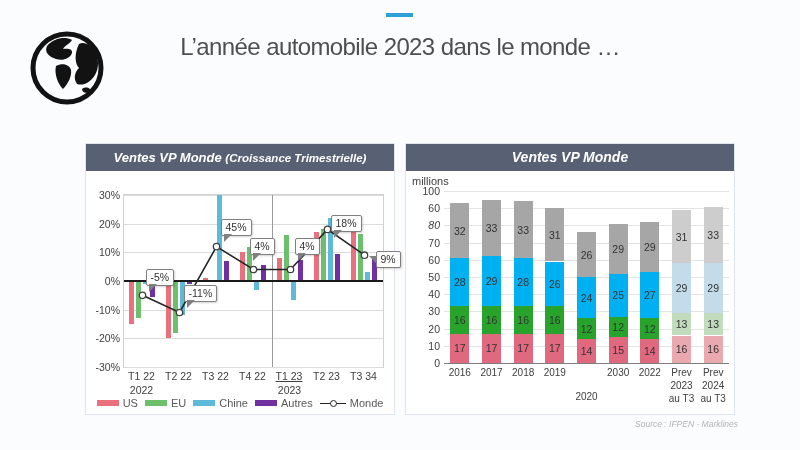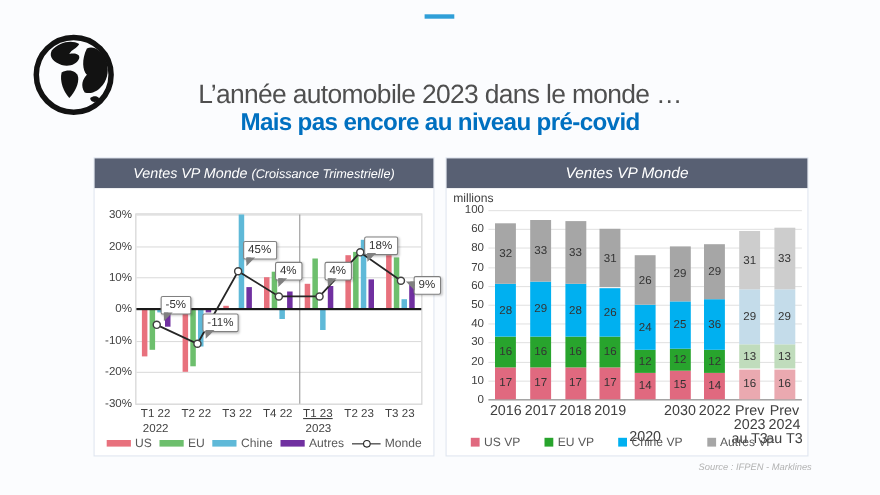--- a/index.html
+++ b/index.html
@@ -2,34 +2,34 @@
 <html><head>
 <meta charset="utf-8">
 <style>
   html,body{margin:0;padding:0;}
   .slide{position:relative;width:800px;height:450px;background:#fbfcfe;overflow:hidden;
          font-family:"Liberation Sans",sans-serif;}
   
   .globe{position:absolute;left:27px;top:28px;width:80px;height:80px;}
   .top-dash{position:absolute;left:386px;top:13px;width:27px;height:4px;background:#2f9fd8;}
   .title{position:absolute;left:0;right:0;text-align:center;color:#4f4f4f;letter-spacing:-0.6px;}
-  .t1{top:33px;font-size:24px;margin-top:40px;}
+  .t1{top:33px;font-size:24px;}
   .t2{top:65px;font-size:24px;}
   .t2 .hl{color:#0070c0;font-weight:bold;}
   .t3{top:98px;font-size:22px;font-weight:bold;color:#0070c0;}
   .logo{position:absolute;right:12px;top:10px;width:64px;text-align:center;}
   .logo-text{color:#2a3f87;font-weight:bold;font-size:17px;letter-spacing:0.5px;line-height:18px;}
   .logo-bar{height:3px;background:#e8a33d;margin-top:1px;}
   .logo-sub{height:2px;background:#b9c4d6;margin-top:2px;}
   
   .panel{position:absolute;top:143px;height:272px;background:#ffffff;border:1px solid #dfe5f0;box-sizing:border-box;}
   .panel-left{left:85px;width:310px;}
   .panel-right{left:405px;width:330px;}
   .panel-header{position:absolute;top:0;left:0;right:0;height:27px;line-height:27px;background:#586073;
-                color:#ffffff;font-weight:normal;font-style:italic;text-align:center;font-size:14px;}
+                color:#ffffff;font-weight:bold;font-style:italic;text-align:center;font-size:14px;}
   .panel-left .panel-header{font-size:13px;}
   .panel-header .sub{font-size:11.5px;}
   
   #growth-plot{position:absolute;left:37px;top:50px;width:259px;height:172px;border:1px solid #d0d0d0;}
   .gridline{position:absolute;left:0;right:0;height:1px;background:#dcdcdc;}
   .gridline.zero{background:#1a1a1a;height:2px;z-index:2;}
   .vsep{position:absolute;top:0;bottom:0;width:1px;background:#9a9a9a;}
   .gbar{position:absolute;z-index:1;}
   #growth-line{position:absolute;left:0;top:0;width:100%;height:100%;overflow:visible;z-index:3;}
   .ytick{position:absolute;left:-40px;width:36px;text-align:right;font-size:10.5px;color:#404040;}
@@ -52,21 +52,21 @@
          border-radius:50%;background:#fff;display:block;}
   
   #vol-plot{position:absolute;left:38px;top:47px;width:285px;height:172px;}
   .hgrid{position:absolute;left:0;right:0;height:1px;background:#e3e3e3;}
   .hgrid.base{background:#7f7f7f;}
   .vtick{position:absolute;left:-36px;width:32px;text-align:right;font-size:10.5px;color:#404040;}
   .vseg{position:absolute;display:flex;align-items:center;justify-content:center;
         font-size:10.5px;color:#333;}
   .millions{position:absolute;left:6px;top:31px;font-size:11px;color:#404040;}
   .vxlabels{position:absolute;left:38px;top:222px;width:285px;height:44px;}
-  .vxtick{position:absolute;width:44px;text-align:center;font-size:13px;color:#404040;line-height:13px;}
+  .vxtick{position:absolute;width:44px;text-align:center;font-size:10px;color:#404040;line-height:13px;}
   .vlegend{position:absolute;bottom:6px;left:22px;display:flex;gap:22px;align-items:center;
            font-size:11px;color:#595959;}
   .vsw{width:8px;height:8px;display:inline-block;}
   
   .source{position:absolute;top:419px;right:62px;font-size:8.5px;font-style:italic;color:#b3b3b3;}
 </style>
 </head>
 <body>
 
 <div class="slide">
@@ -75,21 +75,20 @@
     <circle cx="40" cy="40" r="34" fill="none" stroke="#121212" stroke-width="5"></circle>
     <path fill="#121212" d="M20 18 C27 10 38 8 45 12 C43 16 38 17 36 21 C41 20 46 21 45 25 C43 31 35 33 29 31 C22 29 17 24 20 18 Z"></path>
     <path fill="#121212" d="M29 38 C36 34 43 37 44 42 C45 48 41 56 36 61 C31 56 27 46 29 38 Z"></path>
     <path fill="#121212" d="M52 16 C58 13 65 18 68 24 C72 31 72 40 68 47 C63 55 56 58 50 56 C46 50 48 44 52 40 C48 36 47 26 52 16 Z"></path>
     <path fill="#121212" d="M55 61 C59 58 64 60 63 63 C60 66 55 65 55 61 Z"></path>
   </svg>
 
   <div class="top-dash"></div>
 
   <div class="title t1">L’année automobile 2023 dans le monde …</div>
-  <div class="title t3">Mais pas encore au niveau pré-covid</div>
 
 
   <div class="panel panel-left">
     <div class="panel-header"><span>Ventes VP Monde</span> <span class="sub">(Croissance Trimestrielle)</span></div>
     <div id="growth-plot">
         <div class="gridline" style="top: 172px;"></div>
         <div class="ytick" style="top: 166px;">-30%</div>
         <div class="gridline" style="top: 143.333px;"></div>
         <div class="ytick" style="top: 137.333px;">-20%</div>
         <div class="gridline" style="top: 114.667px;"></div>
@@ -148,21 +147,21 @@
         <div class="callout" style="left: 206.5px; top: 20.4px;">18%</div>
         <div class="callout side" style="left: 251.5px; top: 56.2px;">9%</div>
       </div>
     <div class="xlabels" id="growth-xlabels">
         <div class="xtick" style="left: -3.5px;">T1 22</div>
         <div class="xtick" style="left: 33.5px;">T2 22</div>
         <div class="xtick" style="left: 70.5px;">T3 22</div>
         <div class="xtick" style="left: 107.5px;">T4 22</div>
         <div class="xtick" style="left: 144px; text-decoration: underline;">T1 23</div>
         <div class="xtick" style="left: 181.5px;">T2 23</div>
-        <div class="xtick" style="left: 218.5px;">T3 23</div>
+        <div class="xtick" style="left: 218.5px;">T3 34</div>
         <div class="yearlab" style="left: -3.5px;">2022</div>
         <div class="yearlab" style="left: 144.5px;">2023</div>
       </div>
     <div class="legend-row" id="growth-legend">
         <div class="litem">
           <div class="lswatch" style="background: rgb(232, 113, 125);"></div>
           <span class="ltext">US</span>
         </div>
         <div class="litem">
           <div class="lswatch" style="background: rgb(109, 191, 109);"></div>
@@ -199,21 +198,21 @@
         <div class="vtick" style="top: 114.4px;">30</div>
         <div class="hgrid" style="top: 103.2px;"></div>
         <div class="vtick" style="top: 97.2px;">40</div>
         <div class="hgrid" style="top: 86px;"></div>
         <div class="vtick" style="top: 80px;">50</div>
         <div class="hgrid" style="top: 68.8px;"></div>
         <div class="vtick" style="top: 62.8px;">60</div>
         <div class="hgrid" style="top: 51.6px;"></div>
         <div class="vtick" style="top: 45.6px;">70</div>
         <div class="hgrid" style="top: 34.4px;"></div>
-        <div class="vtick" style="top: 28.4px;">80</div>
+        <div class="vtick" style="top: 28.4px; font-style: italic;">80</div>
         <div class="hgrid" style="top: 17.2px;"></div>
         <div class="vtick" style="top: 11.2px;">60</div>
         <div class="hgrid" style="top: 0px;"></div>
         <div class="vtick" style="top: -6px;">100</div>
         <div class="vseg" style="left: 6.3px; width: 19px; top: 142.8px; height: 29.2px; background: rgb(224, 105, 127);">
           <span class="vval">17</span>
         </div>
         <div class="vseg" style="left: 6.3px; width: 19px; top: 115.2px; height: 27.5px; background: rgb(40, 164, 45);">
           <span class="vval">16</span>
         </div>
@@ -283,21 +282,21 @@
         <div class="vseg" style="left: 164.7px; width: 19px; top: 32.7px; height: 49.9px; background: rgb(166, 166, 166);">
           <span class="vval">29</span>
         </div>
         <div class="vseg" style="left: 196.3px; width: 19px; top: 147.9px; height: 24.1px; background: rgb(224, 105, 127);">
           <span class="vval">14</span>
         </div>
         <div class="vseg" style="left: 196.3px; width: 19px; top: 127.3px; height: 20.6px; background: rgb(40, 164, 45);">
           <span class="vval">12</span>
         </div>
         <div class="vseg" style="left: 196.3px; width: 19px; top: 80.8px; height: 46.4px; background: rgb(0, 176, 240);">
-          <span class="vval">36</span>
+          <span class="vval">27</span>
         </div>
         <div class="vseg" style="left: 196.3px; width: 19px; top: 31px; height: 49.9px; background: rgb(166, 166, 166);">
           <span class="vval">29</span>
         </div>
         <div class="vseg" style="left: 228px; width: 19px; top: 144.5px; height: 27.5px; background: rgb(234, 169, 176);">
           <span class="vval">16</span>
         </div>
         <div class="vseg" style="left: 228px; width: 19px; top: 122.1px; height: 22.4px; background: rgb(192, 220, 188);">
           <span class="vval">13</span>
         </div>
@@ -346,34 +345,16 @@
           <div>Prev</div>
           <div>2023</div>
           <div>au T3</div>
         </div>
         <div class="vxtick" style="left: 247.2px;">
           <div>Prev</div>
           <div>2024</div>
           <div>au T3</div>
         </div>
       </div>
-    <div class="vlegend" id="vol-legend">
-        <div class="litem">
-          <span class="vsw" style="background: rgb(224, 105, 127);"></span>
-          <span class="ltext">US VP</span>
-        </div>
-        <div class="litem">
-          <span class="vsw" style="background: rgb(40, 164, 45);"></span>
-          <span class="ltext">EU VP</span>
-        </div>
-        <div class="litem">
-          <span class="vsw" style="background: rgb(0, 176, 240);"></span>
-          <span class="ltext">Chine VP</span>
-        </div>
-        <div class="litem">
-          <span class="vsw" style="background: rgb(166, 166, 166);"></span>
-          <span class="ltext">Autres VP</span>
-        </div>
-      </div>
   </div>
 
   <div class="source">Source : IFPEN - Marklines</div>
 </div>
 
 </body></html>

